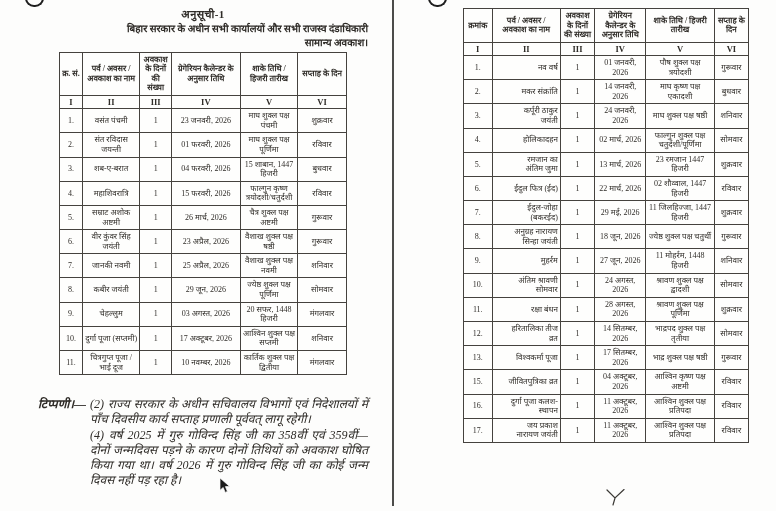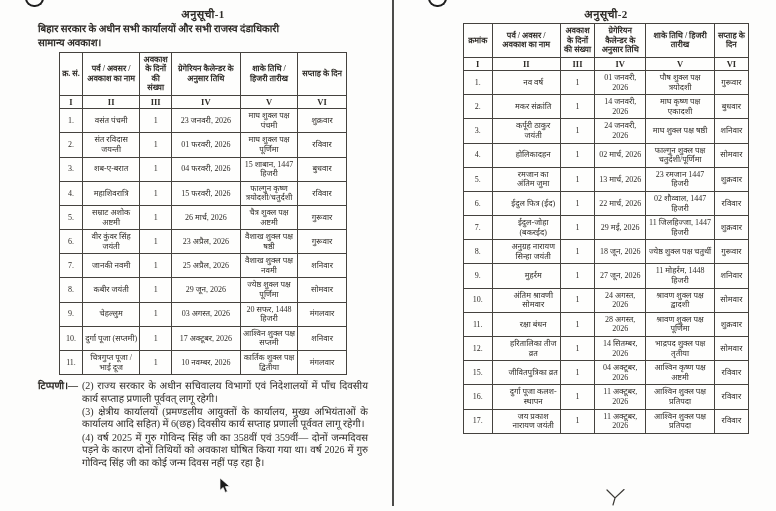--- a/index.html
+++ b/index.html
@@ -19,36 +19,36 @@
 
   .stray-glyph {
     position:absolute; top:-3px; width:15px; height:8px;
     border:2px solid #1e1e1e; border-top:none;
     border-radius:0 0 9px 9px; background:transparent;
   }
   .glyph-a { left:25px; }
   .glyph-b { left:428px; }
 
   .doc-title { text-align:center; font-size:11px; font-weight:bold; letter-spacing:.4px; }
-  .doc-subtitle { text-align:left; font-size:10px; font-weight:bold; line-height:1.38; margin-top:1px; }
+  .doc-subtitle { text-align:right; font-size:10px; font-weight:bold; line-height:1.38; margin-top:1px; }
 
   table.cal { border-collapse:collapse; table-layout:fixed; margin:2px auto 0 auto; background:#fefefd; }
   .cal1 { width:288px; }
   .cal2 { width:286px; }
   .cal th, .cal td {
     border:1px solid #45423e;
     font-size:8px; line-height:1.2;
     padding:2px 2px; text-align:center; vertical-align:middle;
     color:#2f2c28; overflow:hidden; word-wrap:break-word;
   }
   .cal th { font-weight:bold; }
   .cal tr.colnum-row th { font-size:8.5px; padding:1px 2px; }
-  .cal2 tbody td:nth-child(2) { text-align:center; padding-left:16px; }
-
-  .notes { display:flex; margin-top:5px; font-size:10px; line-height:1.24; color:#2f2c28; }
+  .cal2 tbody td:nth-child(2) { text-align:right; padding-left:16px; }
+
+  .notes { display:flex; margin-top:22px; font-size:12px; line-height:1.24; color:#2f2c28;font-style:italic; }
   .notes-label { flex:0 0 36px; font-weight:bold; white-space:nowrap; }
   .notes-body { flex:1; padding-left:4px; }
   .notes-body p { margin:0 0 1px 0; text-align:justify; }
 
   .cursor { position:absolute; left:219px; top:477px; width:12px; height:18px; }
   .pen-mark { position:absolute; left:606px; top:489px; width:20px; height:17px; }
 </style>
 </head>
 <body>
 
@@ -177,30 +177,28 @@
             <td>कार्तिक शुक्ल पक्ष द्वितीया</td>
             <td>मंगलवार</td>
           </tr>
         </tbody>
     </table>
 
     <div class="notes">
       <div class="notes-label">टिप्पणी।—</div>
       <div class="notes-body">
         <p>(2) राज्य सरकार के अधीन सचिवालय विभागों एवं निदेशालयों में पाँच दिवसीय कार्य सप्ताह प्रणाली पूर्ववत् लागू रहेगी।</p>
-        <p>(3) क्षेत्रीय कार्यालयों (प्रमण्डलीय आयुक्तों के कार्यालय, मुख्य अभियंताओं के कार्यालय आदि सहित) में 6(छह) दिवसीय कार्य सप्ताह प्रणाली पूर्ववत लागू रहेगी।</p>
         <p>(4) वर्ष 2025 में गुरु गोविन्द सिंह जी का 358वीं एवं 359वीं— दोनों जन्मदिवस पड़ने के कारण दोनों तिथियों को अवकाश घोषित किया गया था। वर्ष 2026 में गुरु गोविन्द सिंह जी का कोई जन्म दिवस नहीं पड़ रहा है।</p>
       </div>
     </div>
   </div>
 
   <div class="divider"></div>
 
   <div class="page page-right">
-    <div class="doc-title">अनुसूची-2</div>
 
     <table class="cal cal2">
       <colgroup>
         <col style="width:10%">
           <col style="width:24%">
           <col style="width:12%">
         <col style="width:18%">
           <col style="width:24%">
           <col style="width:12%">
       </colgroup>
@@ -313,20 +311,28 @@
           </tr>
           <tr>
             <td>12.</td>
             <td>हरितालिका तीज व्रत</td>
             <td>1</td>
             <td>14 सितम्बर, 2026</td>
             <td>भाद्रपद शुक्ल पक्ष तृतीया</td>
             <td>सोमवार</td>
           </tr>
           <tr>
+            <td>13.</td>
+            <td>विश्वकर्मा पूजा</td>
+            <td>1</td>
+            <td>17 सितम्बर, 2026</td>
+            <td>भाद्र शुक्ल पक्ष षष्ठी</td>
+            <td>गुरूवार</td>
+          </tr>
+          <tr>
             <td>15.</td>
             <td>जीवितपुत्रिका व्रत</td>
             <td>1</td>
             <td>04 अक्टूबर, 2026</td>
             <td>आश्विन कृष्ण पक्ष अष्टमी</td>
             <td>रविवार</td>
           </tr>
           <tr>
             <td>16.</td>
             <td>दुर्गा पूजा कलश-स्थापन</td>

